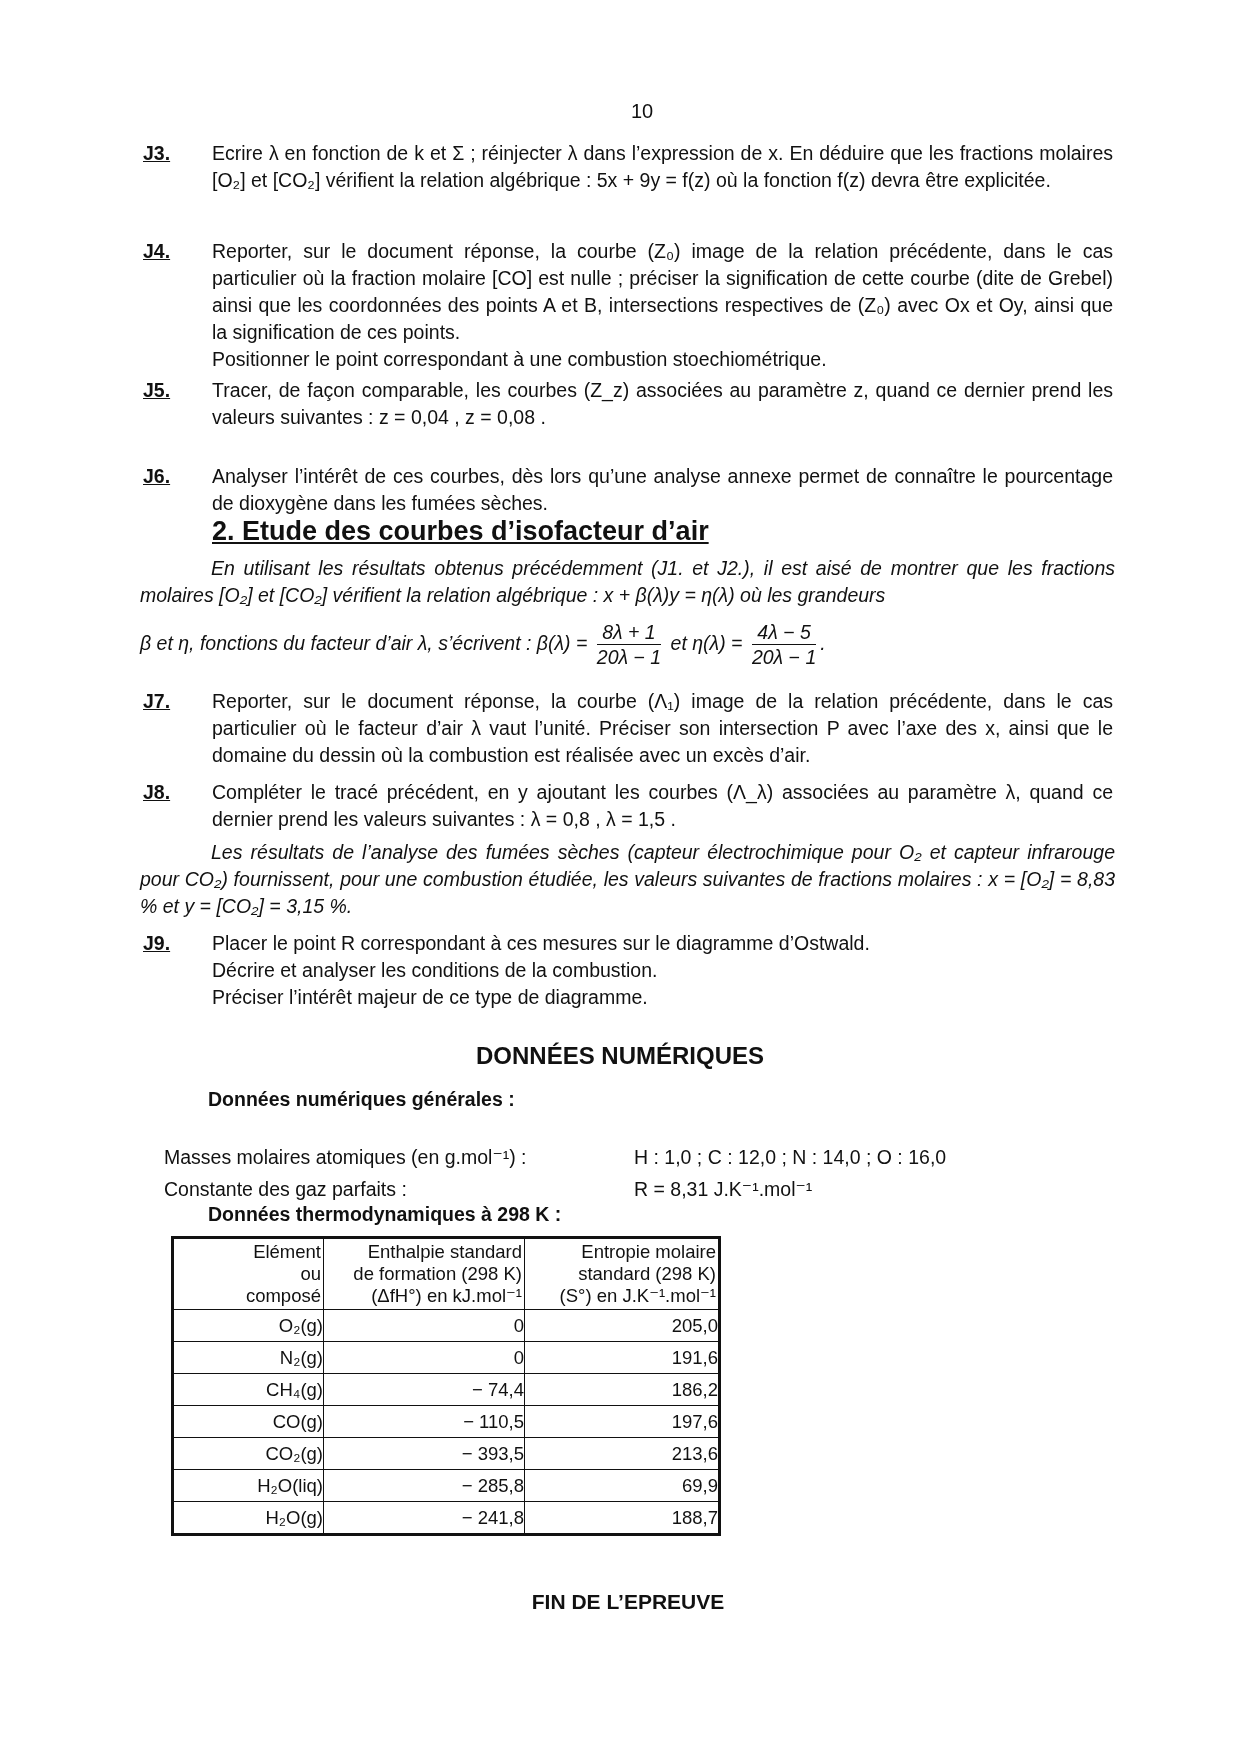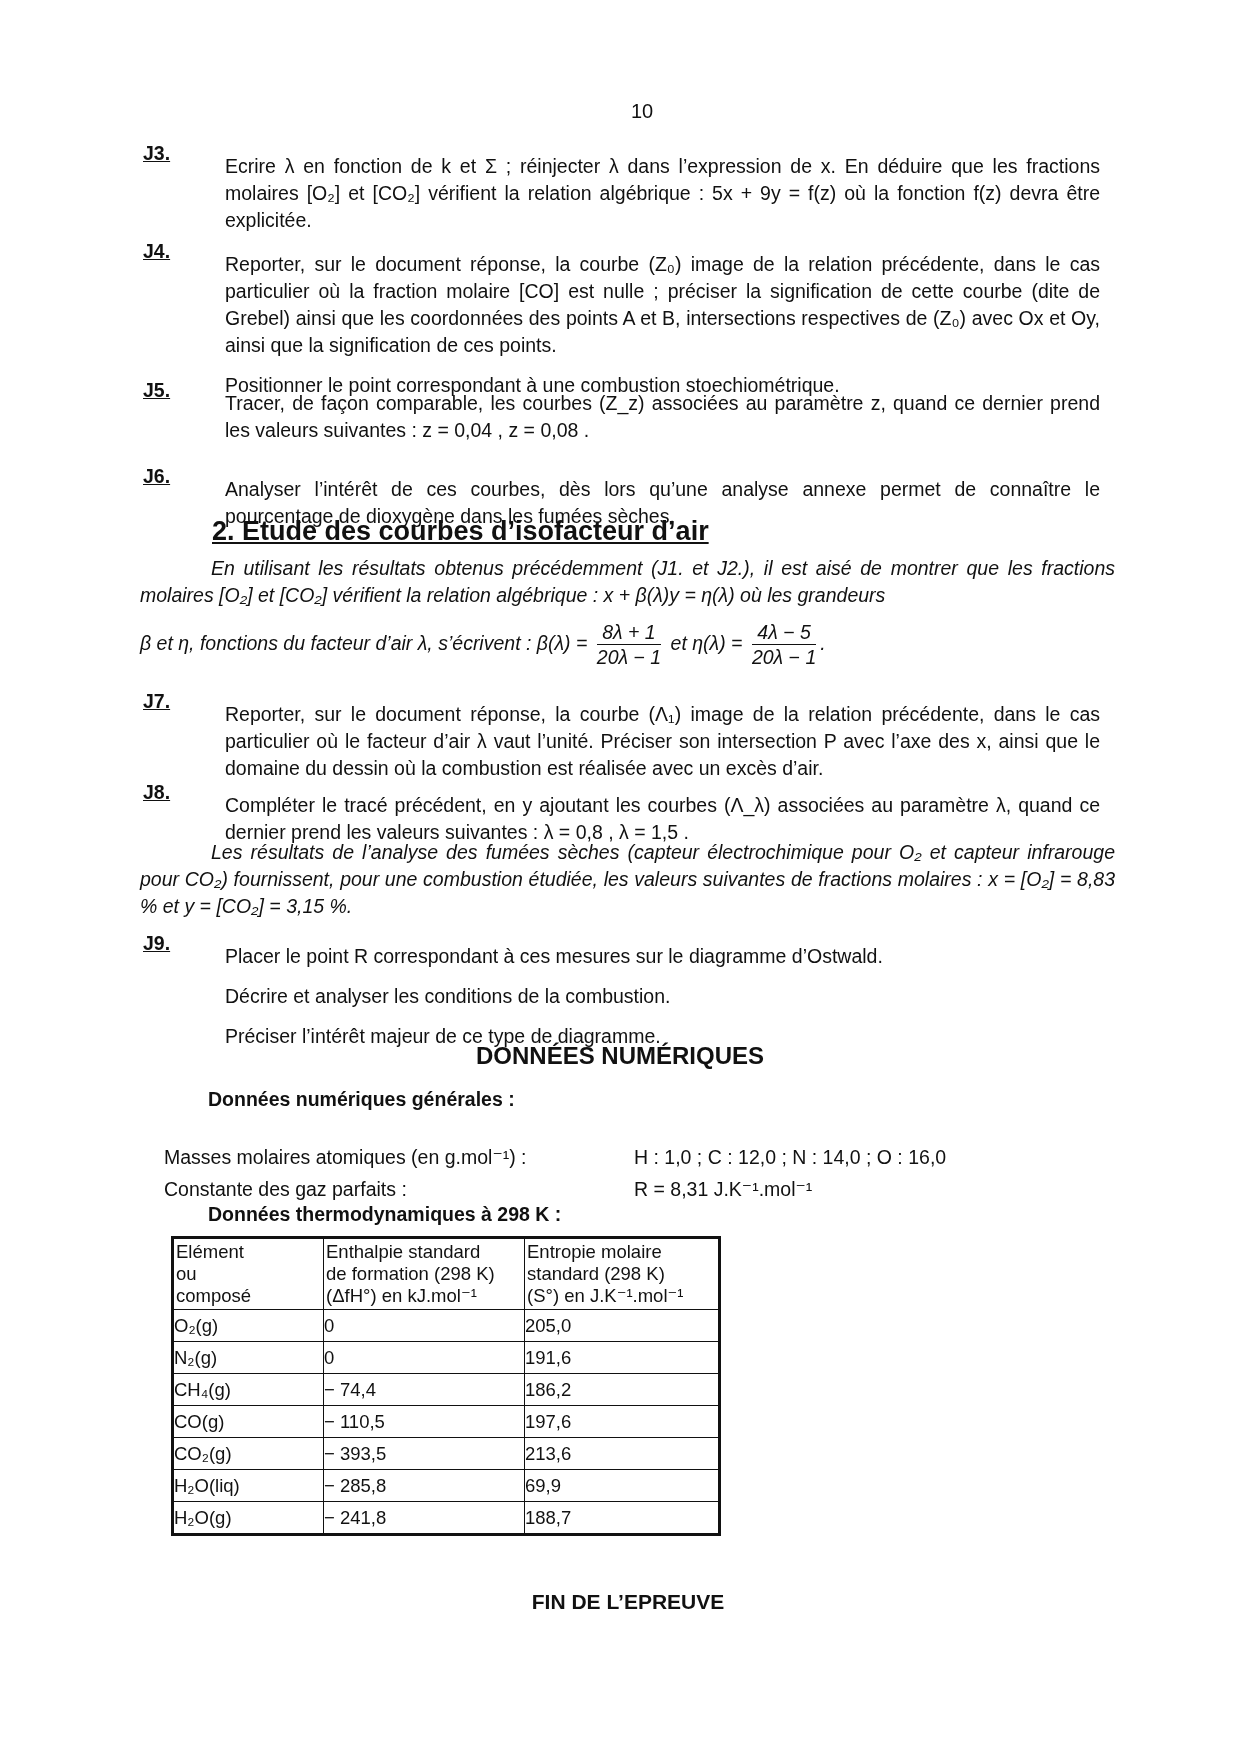--- a/index.html
+++ b/index.html
@@ -5,37 +5,37 @@
   html, body { margin: 0; padding: 0; background: #ffffff; }
   body {
     width: 1240px; height: 1754px; position: relative; overflow: hidden;
     font-family: "Liberation Sans", "DejaVu Sans", sans-serif;
     color: #111; font-size: 19.5px;
   }
   .page-num { position: absolute; top: 100px; left: 0; width: 1240px; text-align: center; font-size: 20px; padding-left: 22px; }
   .q { position: absolute; left: 143px; width: 970px; line-height: 27px; }
   .q .lbl { position: absolute; left: 0; top: 0; font-weight: bold; text-decoration: underline; text-align: right; }
   .q .txt { margin-left: 69px; text-align: justify; }
-  .q .txt p { margin: 13px; }
+  .q .txt p { margin: 0; }
   .sec-title { position: absolute; left: 212px; top: 516px; font-weight: bold; text-decoration: underline; font-size: 27px; }
   .para { position: absolute; left: 140px; width: 975px; font-style: italic; line-height: 27px; text-align: justify; }
   .indent { display: inline-block; width: 71px; }
   .frac { display: inline-block; vertical-align: middle; text-align: center; font-style: italic; margin: 0 4px; }
   .frac .num { display: block; border-bottom: 1.5px solid #111; padding: 0 4px; line-height: 24px; }
   .frac .den { display: block; line-height: 24px; }
   .formula-line { position: absolute; left: 140px; top: 620px; font-style: italic; font-size: 19.5px; }
   .center-title { position: absolute; left: 0; width: 1240px; text-align: center; font-weight: bold; }
   .subhead { position: absolute; left: 208px; font-weight: bold; }
   .kv { position: absolute; left: 164px; width: 900px; }
   .kv .k { display: inline-block; width: 470px; margin-top: 18px; }
   table.thermo {
     position: absolute; left: 171px; top: 1236px; width: 550px;
     border-collapse: collapse; border: 3px solid #111; font-size: 18.5px;
   }
-  table.thermo th, table.thermo td { border: 1.5px solid #111; text-align: left; padding: 0; }
+  table.thermo th, table.thermo td { border: 1.5px solid #111; text-align: right; padding: 0; }
   table.thermo th { font-weight: normal; line-height: 22px; padding: 2px 2px; }
   table.thermo td { height: 31px; }
   table.thermo th:nth-child(1){ width: 145px; }
   table.thermo th:nth-child(2){ width: 196px; }
 </style>
 </head>
 <body>
 
 <div class="page-num">10</div>
 

